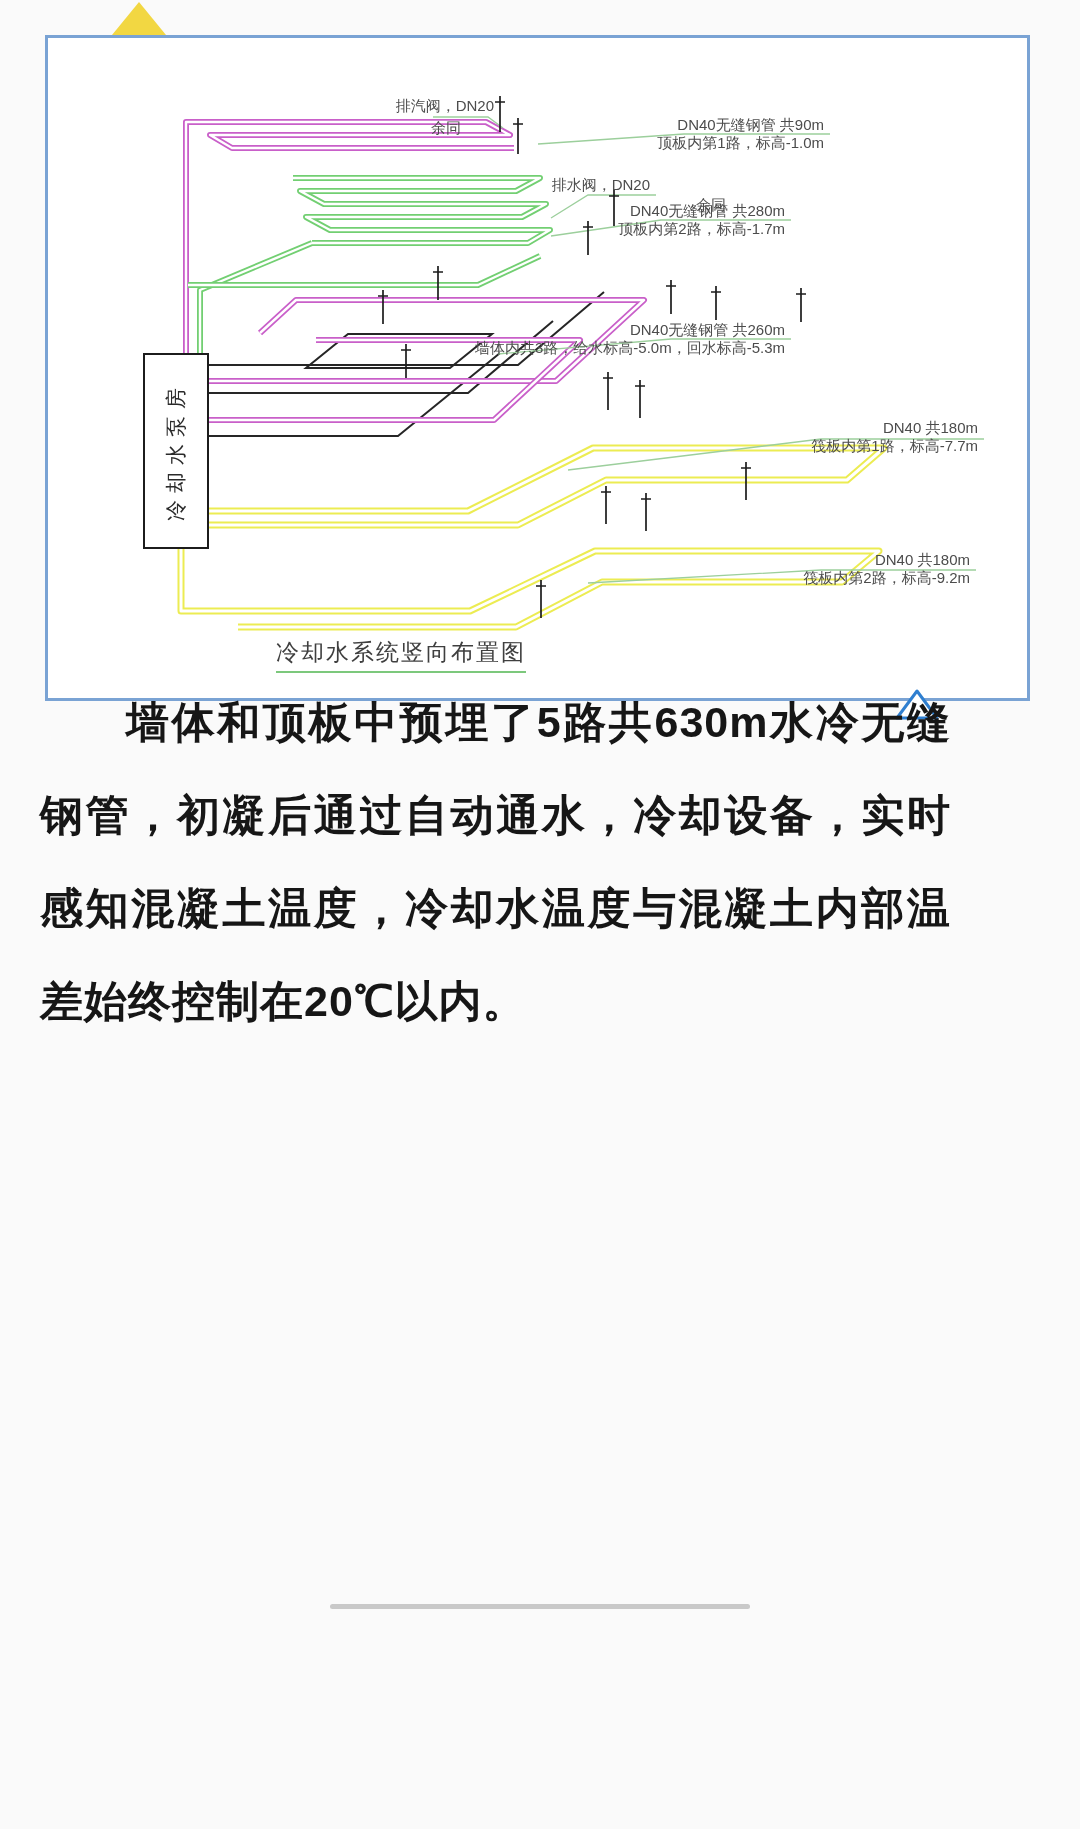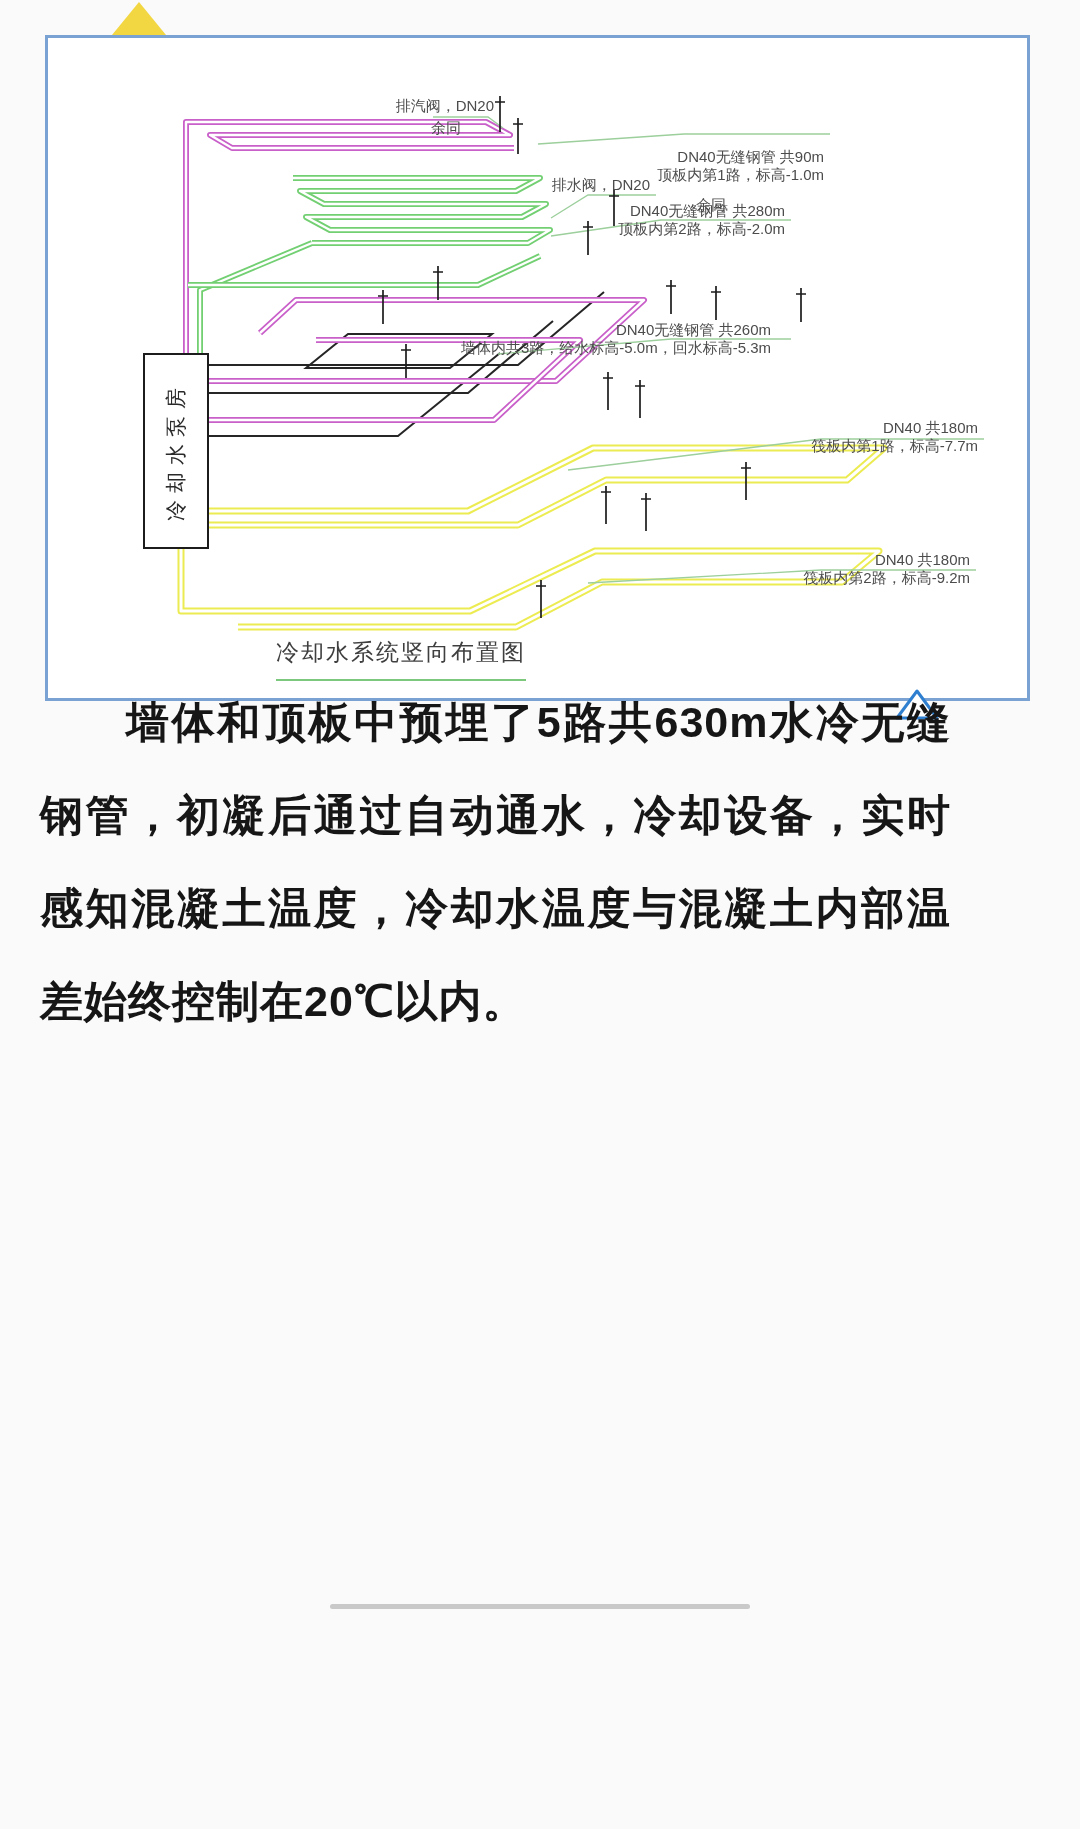--- a/index.html
+++ b/index.html
@@ -36,32 +36,32 @@
     font-size:21px;letter-spacing:7px;color:#2a2a2a;
   }
 
   .lab{
     position:absolute;text-align:right;color:#4c4c4c;
     font-size:15px;line-height:18px;white-space:nowrap;
   }
   .lab .l2{display:block;}
   .lab1a{right:536px;top:59px;}
   .lab1b{left:383px;top:81px;text-align:left;}
-  .lab2 {right:206px;top:78px;margin-top:32px;}
+  .lab2 {right:206px;top:78px;}
   .lab3a{right:380px;top:138px;}
   .lab3b{left:648px;top:158px;text-align:left;}
   .lab4 {right:245px;top:164px;text-align:right;}
-  .lab5 {right:259px;top:283px;}
+  .lab5 {right:245px;top:283px;}
   .lab6 {right:52px; top:381px;}
   .lab7 {right:60px; top:513px;}
 
   .fig-title{
     position:absolute;left:228px;top:599px;
     font-size:23px;color:#3f3f3f;letter-spacing:2px;
-    border-bottom:2px solid #7cc87c;padding-bottom:11px;
+    border-bottom:2px solid #7cc87c;padding-bottom:3px;
   }
 
   
   .article{
     position:absolute;left:0;top:676px;width:991px;
     padding:0 40px;box-sizing:border-box;
   }
   .article p{
     margin:0;
     font-size:43px;line-height:93px;
@@ -161,21 +161,21 @@
       <div class="lab lab2">
         <span>DN40无缝钢管 共90m</span>
         <span class="l2">顶板内第1路，标高-1.0m</span>
       </div>
 
       <div class="lab lab3a">排水阀，DN20</div>
       <div class="lab lab3b">余同</div>
 
       <div class="lab lab4">
         <span>DN40无缝钢管 共280m</span>
-        <span class="l2">顶板内第2路，标高-2.0m</span>
+        <span class="l2">顶板内第2路，标高-1.7m</span>
       </div>
 
       <div class="lab lab5">
         <span>DN40无缝钢管 共260m</span>
         <span class="l2">墙体内共3路，给水标高-5.0m，回水标高-5.3m</span>
       </div>
 
       <div class="lab lab6">
         <span>DN40 共180m</span>
         <span class="l2">筏板内第1路，标高-7.7m</span>

